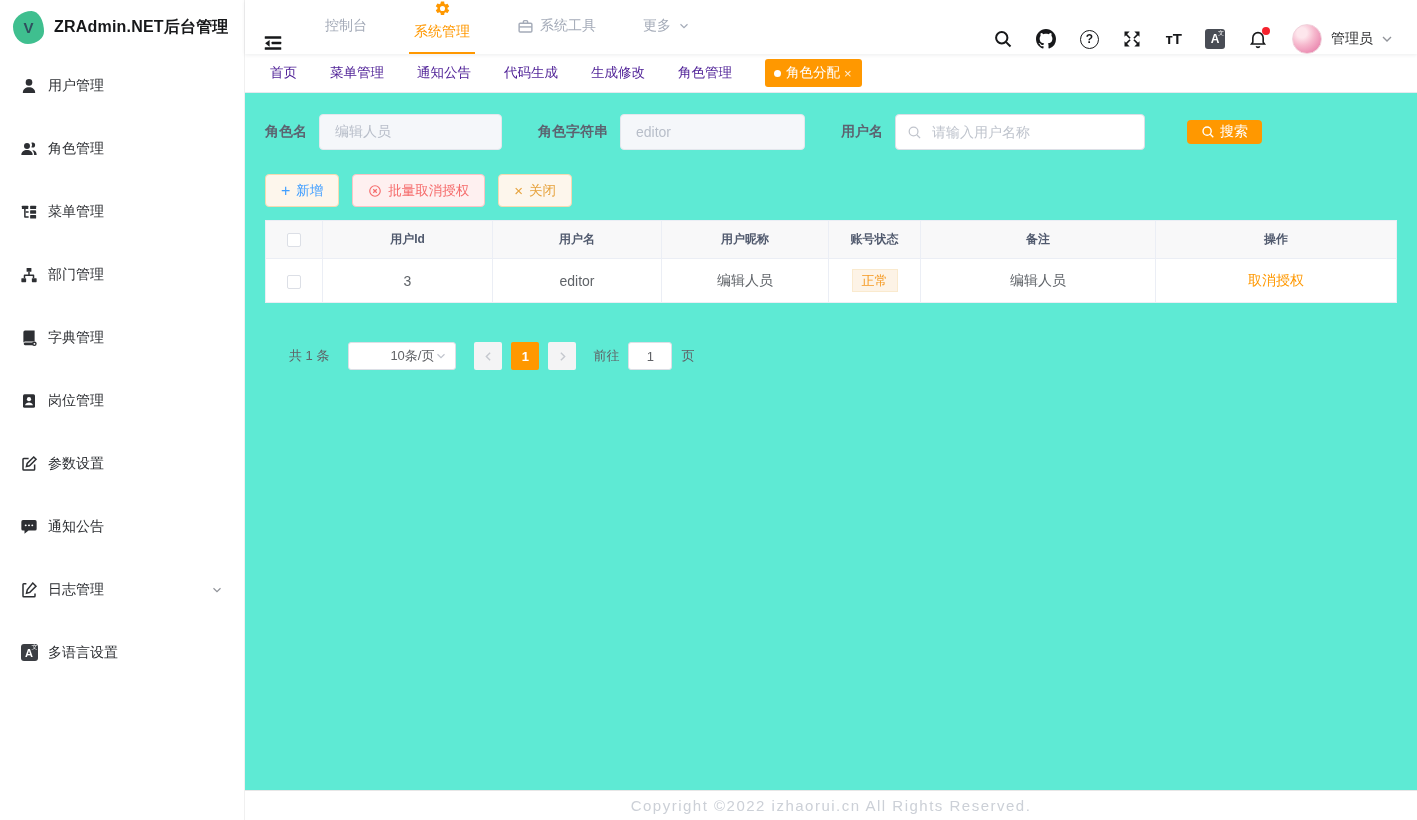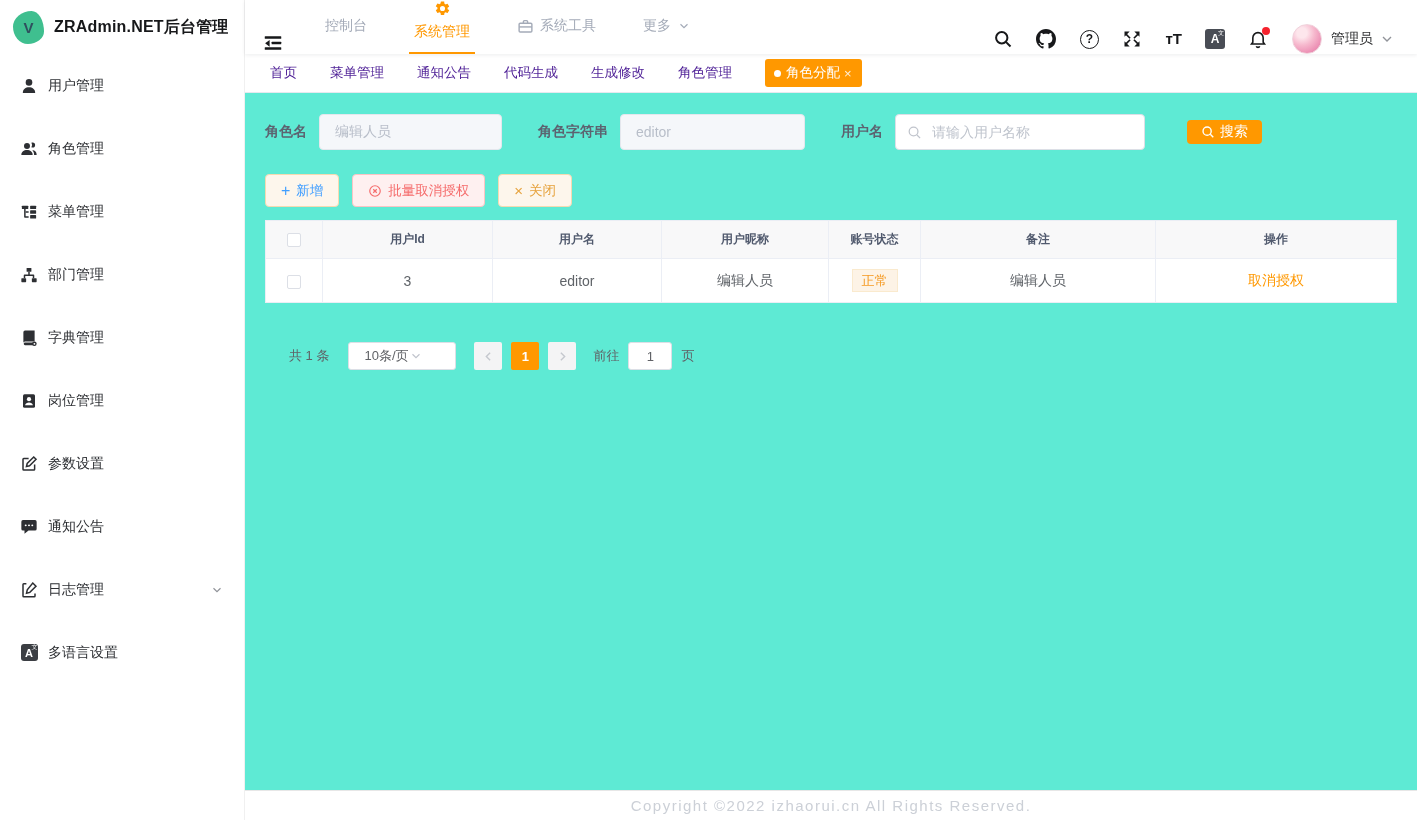--- a/index.html
+++ b/index.html
@@ -103,21 +103,21 @@
   .grid td { height:44px; border:1px solid #ebeef5; font-size:14px; color:#5f6368; text-align:center; background:#fff; }
   .cbx { display:inline-block; width:14px; height:14px; border:1px solid #dcdfe6; border-radius:2px; background:#fff;
     vertical-align:middle; cursor:pointer; }
   .tag-normal { display:inline-block; padding:4px 9px; background:#fdf3e6; border:1px solid #faeace; border-radius:0;
     color:#f59a23; font-size:13px; line-height:1; }
   .link-action { color:#ff9800; cursor:pointer; font-size:14px; }
 
   .pager { display:flex; align-items:center; margin:39px 0 0 24px; font-size:13px; color:#606266; }
   .pg-total { margin-right:19px; }
   .pg-select { width:108px; height:28px; border:1px solid #dcdfe6; border-radius:3px; display:flex; align-items:center;
-    justify-content:flex-start; padding:0 7px 0 15px; cursor:pointer; background:#fff; margin-right:18px; }
+    justify-content:flex-end; padding:0 7px 0 15px; cursor:pointer; background:#fff; margin-right:18px; }
   .pg-select .sel-caret { width:14px; height:14px; color:#c0c4cc; }
   .pg-select .sel-caret svg { width:100%; height:100%; display:block; }
   .pg-btn { width:28px; height:28px; border-radius:2px; background:#f4f4f5; display:flex; align-items:center;
     justify-content:center; cursor:pointer; color:#c5c8ce; }
   .pg-btn svg { width:13px; height:13px; display:block; }
   .pg-cur { width:28px; height:28px; border-radius:2px; background:#ff9800; color:#fff; font-weight:bold;
     display:flex; align-items:center; justify-content:center; margin:0 9px; cursor:pointer; }
   .pg-prev { margin-left:0; }
   .pg-goto { margin-left:17px; }
   .pg-input { width:44px; height:28px; border:1px solid #dcdfe6; border-radius:3px; text-align:center; font-size:13px;

